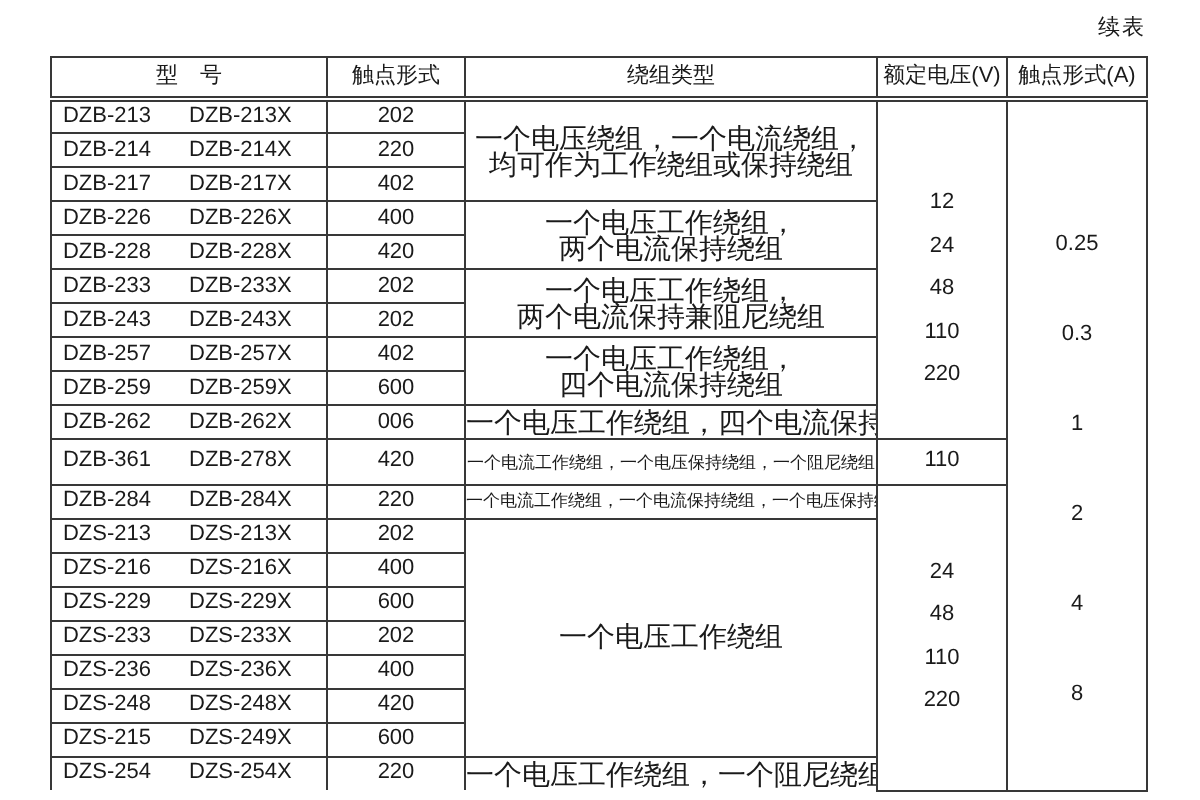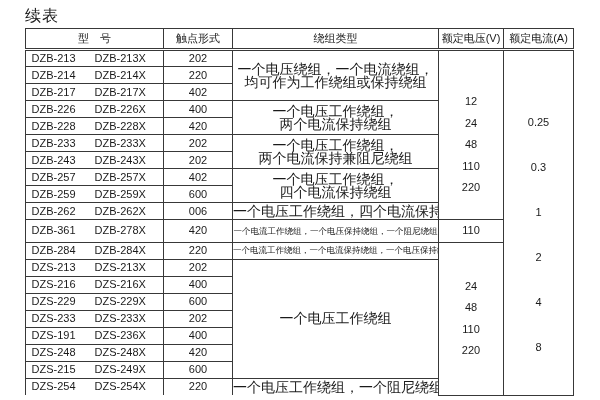--- a/index.html
+++ b/index.html
@@ -3,21 +3,21 @@
 <meta charset="utf-8">
 <style>
   html,body{margin:0;padding:0}
   body{
     width:600px;height:400px;position:relative;overflow:hidden;
     background:#ffffff;color:#1a1a1a;
     font-family:"Liberation Sans","DejaVu Sans",sans-serif;
   }
   .continued{
     position:absolute;top:6px;left:25px;width:548px;
-    font-size:16px;letter-spacing:1px;
+    text-align:right;font-size:11px;letter-spacing:1px;
   }
   table.spec{
     position:absolute;left:25px;top:28px;width:548px;
     border-collapse:collapse;table-layout:fixed;
   }
   th,td{
     border:1px solid #383838;padding:0;margin:0;
     text-align:center;vertical-align:middle;overflow:hidden;
     font-size:11px;line-height:13px;white-space:nowrap;
   }
@@ -47,21 +47,21 @@
     <col style="width:206px">
     <col style="width:65px">
     <col style="width:70px">
   </colgroup>
   <thead>
     <tr>
       <th>型　号</th>
       <th>触点形式</th>
       <th>绕组类型</th>
       <th>额定电压(V)</th>
-      <th>额定电流(A)</th>
+      <th>触点形式(A)</th>
     </tr>
   </thead>
   <tbody>
       <tr>
         <td class="model"><span>DZB-213</span><span>DZB-213X</span></td>
         <td>202</td>
         <td class="winding" rowspan="3">
           <div>一个电压绕组，一个电流绕组，</div>
           <div>均可作为工作绕组或保持绕组</div>
         </td>
@@ -168,21 +168,21 @@
       </tr>
       <tr>
         <td class="model"><span>DZS-229</span><span>DZS-229X</span></td>
         <td>600</td>
       </tr>
       <tr>
         <td class="model"><span>DZS-233</span><span>DZS-233X</span></td>
         <td>202</td>
       </tr>
       <tr>
-        <td class="model"><span>DZS-191</span><span>DZS-236X</span></td>
+        <td class="model"><span>DZS-236</span><span>DZS-236X</span></td>
         <td>400</td>
       </tr>
       <tr>
         <td class="model"><span>DZS-248</span><span>DZS-248X</span></td>
         <td>420</td>
       </tr>
       <tr>
         <td class="model"><span>DZS-215</span><span>DZS-249X</span></td>
         <td>600</td>
       </tr>

